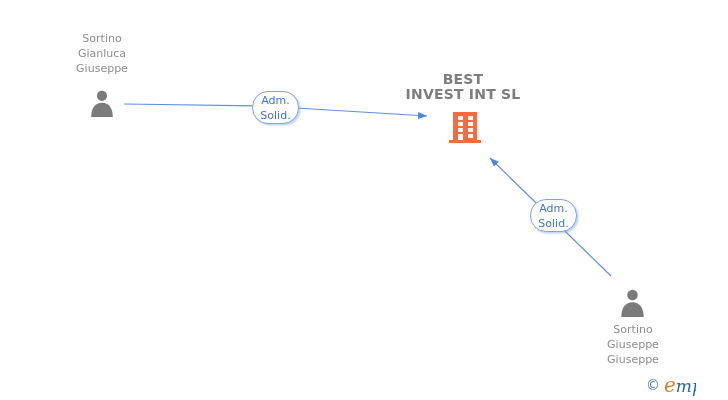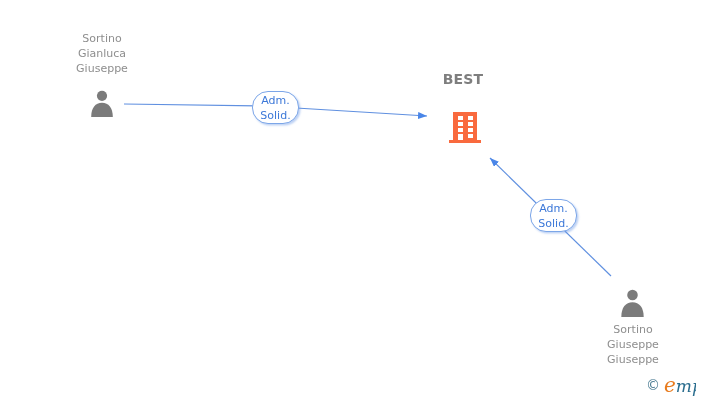--- a/index.html
+++ b/index.html
@@ -85,20 +85,21 @@
     <span class="line-span">Gianluca</span>
     <span class="line-span">Giuseppe</span>
   </div>
   <svg class="icon" style="left:88px;top:89px;" width="28" height="28" viewBox="0 0 28 28">
     <circle cx="14" cy="6.8" r="5.1" fill="#7b7b7b"></circle>
     <path d="M3.2,28 C3.2,18.8 7.4,13.8 14,13.8 C20.6,13.8 24.8,18.8 24.8,28 Z" fill="#7b7b7b"></path>
   </svg>
 
   <div class="company-label" style="left:398px;top:72px;width:130px;">
     <span class="line-span">BEST</span>
+    <span class="line-span">INVEST INT SL</span>
   </div>
   <svg class="icon" style="left:449px;top:109px;" width="32" height="34" viewBox="0 0 32 34">
     <rect x="4" y="3" width="24" height="28" fill="#f96a3e"></rect>
     <rect x="0" y="31" width="32" height="3" fill="#f96a3e"></rect>
     <rect x="9" y="7" width="5" height="4" fill="#ffffff"></rect>
     <rect x="19" y="7" width="5" height="4" fill="#ffffff"></rect>
     <rect x="9" y="13" width="5" height="4" fill="#ffffff"></rect>
     <rect x="19" y="13" width="5" height="4" fill="#ffffff"></rect>
     <rect x="9" y="19" width="5" height="4" fill="#ffffff"></rect>
     <rect x="19" y="19" width="5" height="4" fill="#ffffff"></rect>

